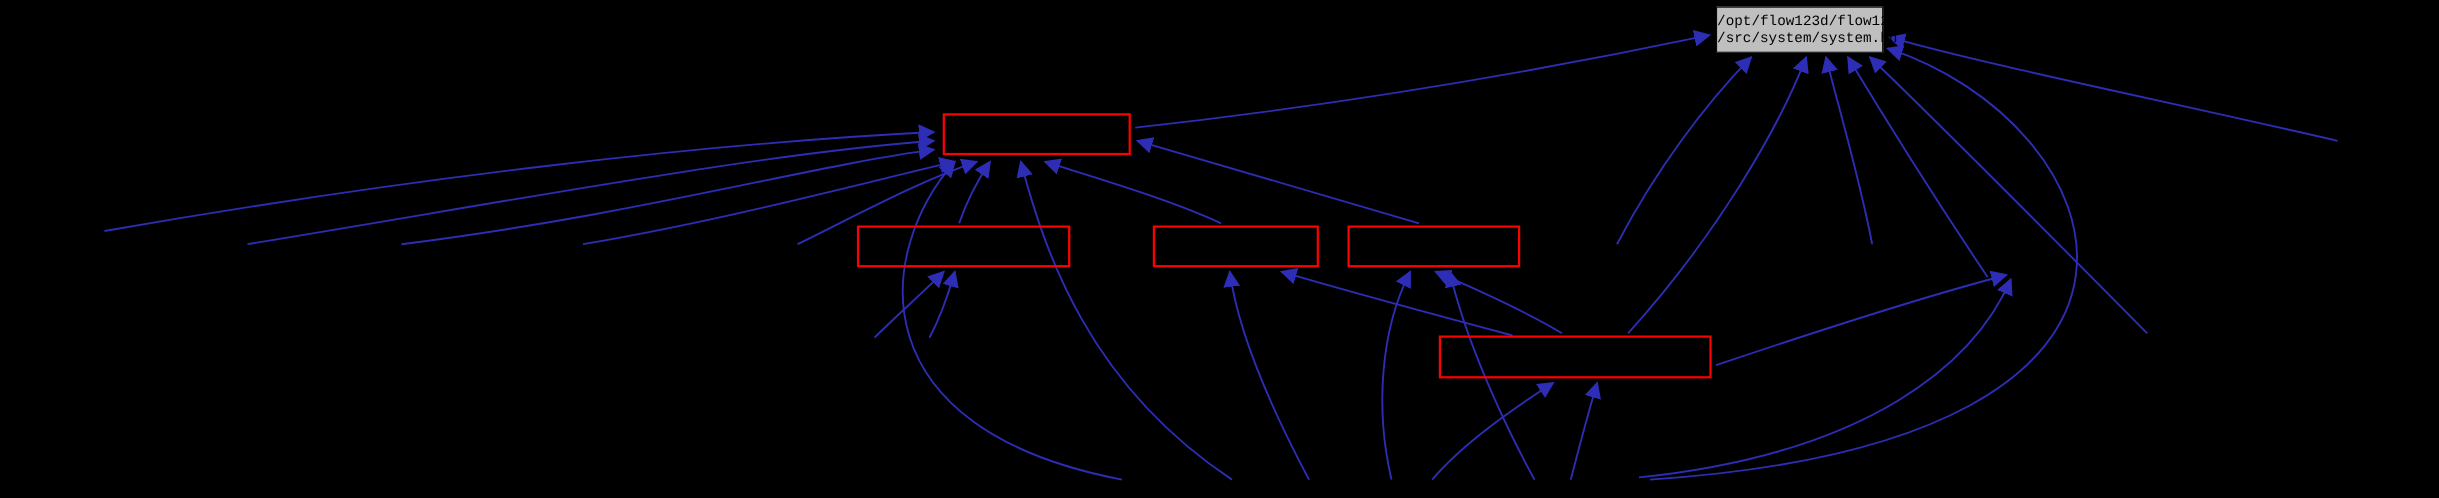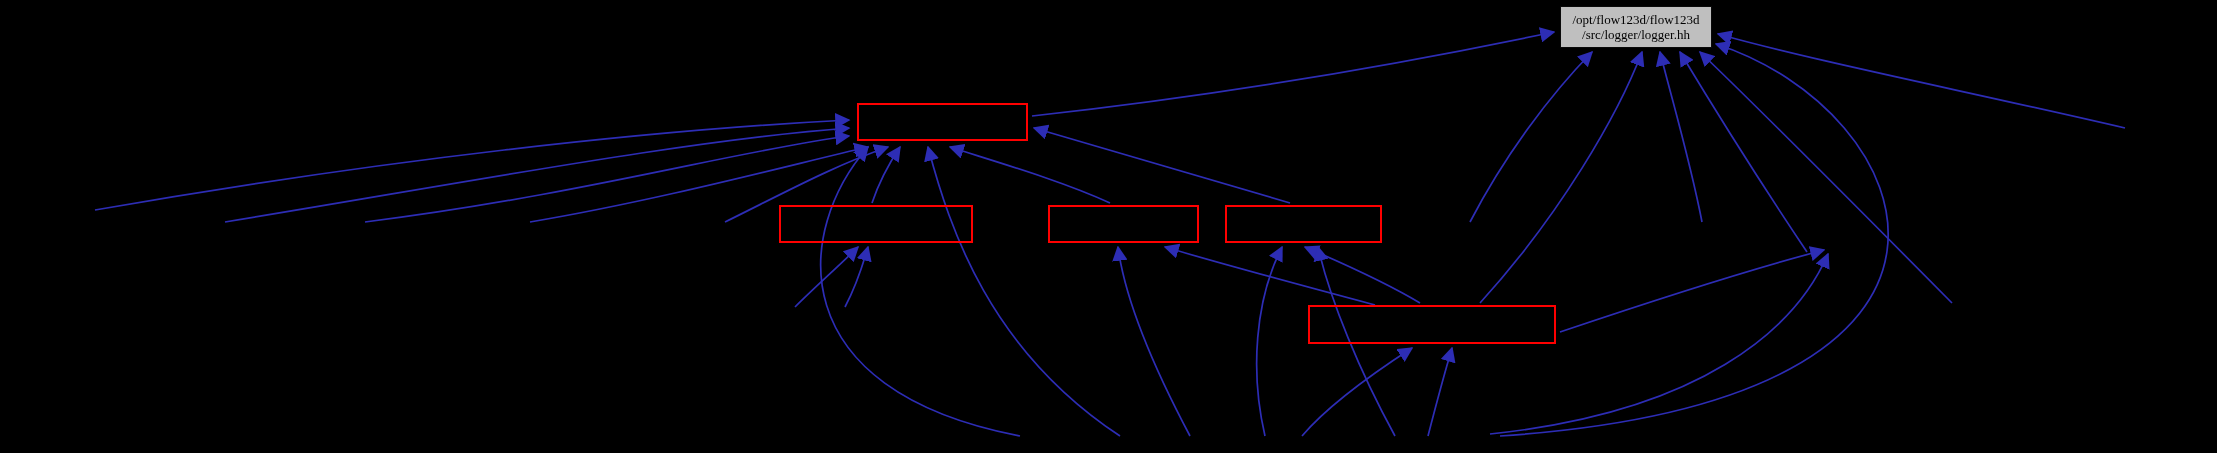--- a/index.html
+++ b/index.html
@@ -6,21 +6,21 @@
     margin: 0;
     padding: 0;
     background: #000;
   }
   #stage {
     position: relative;
     width: 2217px;
     height: 453px;
     background: #000000;
     overflow: hidden;
-    font-family: Liberation Serif, serif;
+    font-family: Liberation Mono, monospace;
   }
   #edge-layer {
     position: absolute;
     left: 0; top: 0;
     width: 2217px;
     height: 453px;
   }
   .edge {
     fill: none;
     stroke: #2d2db5;
@@ -97,21 +97,21 @@
 
     <path class="edge" marker-end="url(#arrow)" d="M 1302,436 C 1330,403 1375,372 1412,348"></path>
     <path class="edge" marker-end="url(#arrow)" d="M 1428,436 C 1436,405 1444,375 1452,348"></path>
 
     <path class="edge" marker-end="url(#arrow)" d="M 1560,332 C 1655,300 1755,268 1824,250"></path>
     <path class="edge" marker-end="url(#arrow)" d="M 1490,434 C 1700,412 1795,330 1828,254"></path>
   </svg>
 
   <div id="node-main" class="node-main">
     <span>/opt/flow123d/flow123d</span>
-    <span>/src/logger/logger.hh</span>
+    <span>/src/system/system.hh</span>
   </div>
 
   <div id="node-1" class="node"></div>
   <div id="node-2" class="node"></div>
   <div id="node-3" class="node"></div>
   <div id="node-4" class="node"></div>
   <div id="node-5" class="node"></div>
 
 </div>
 

